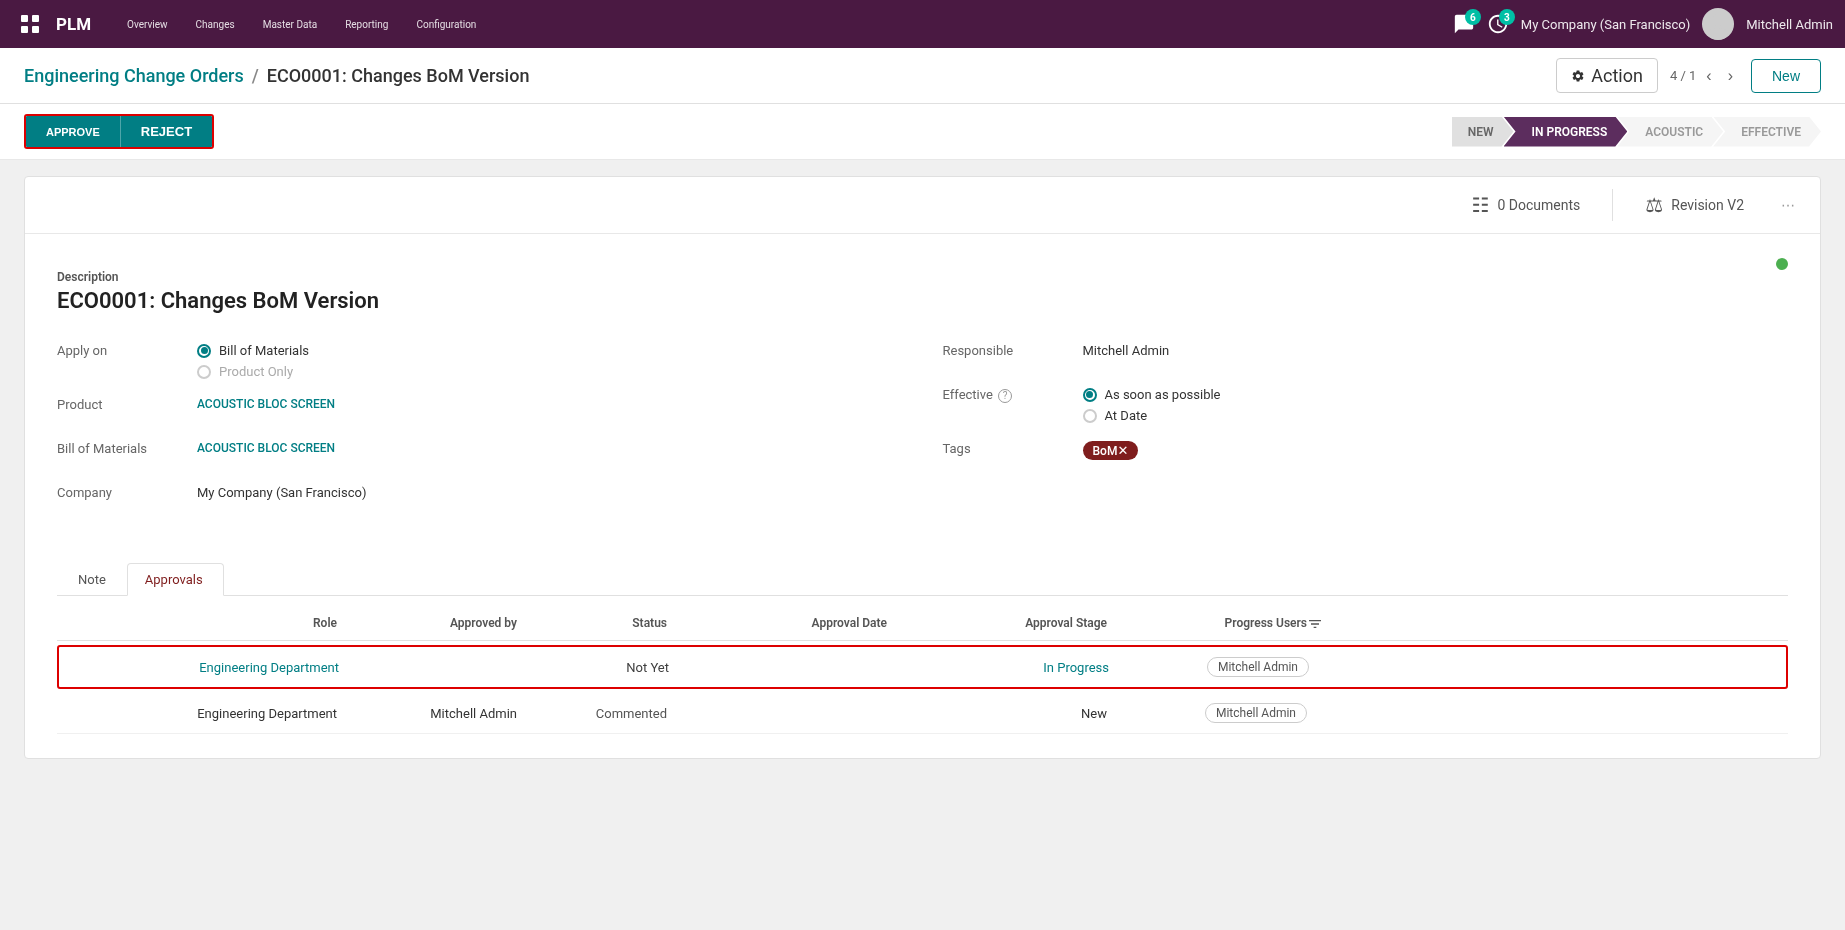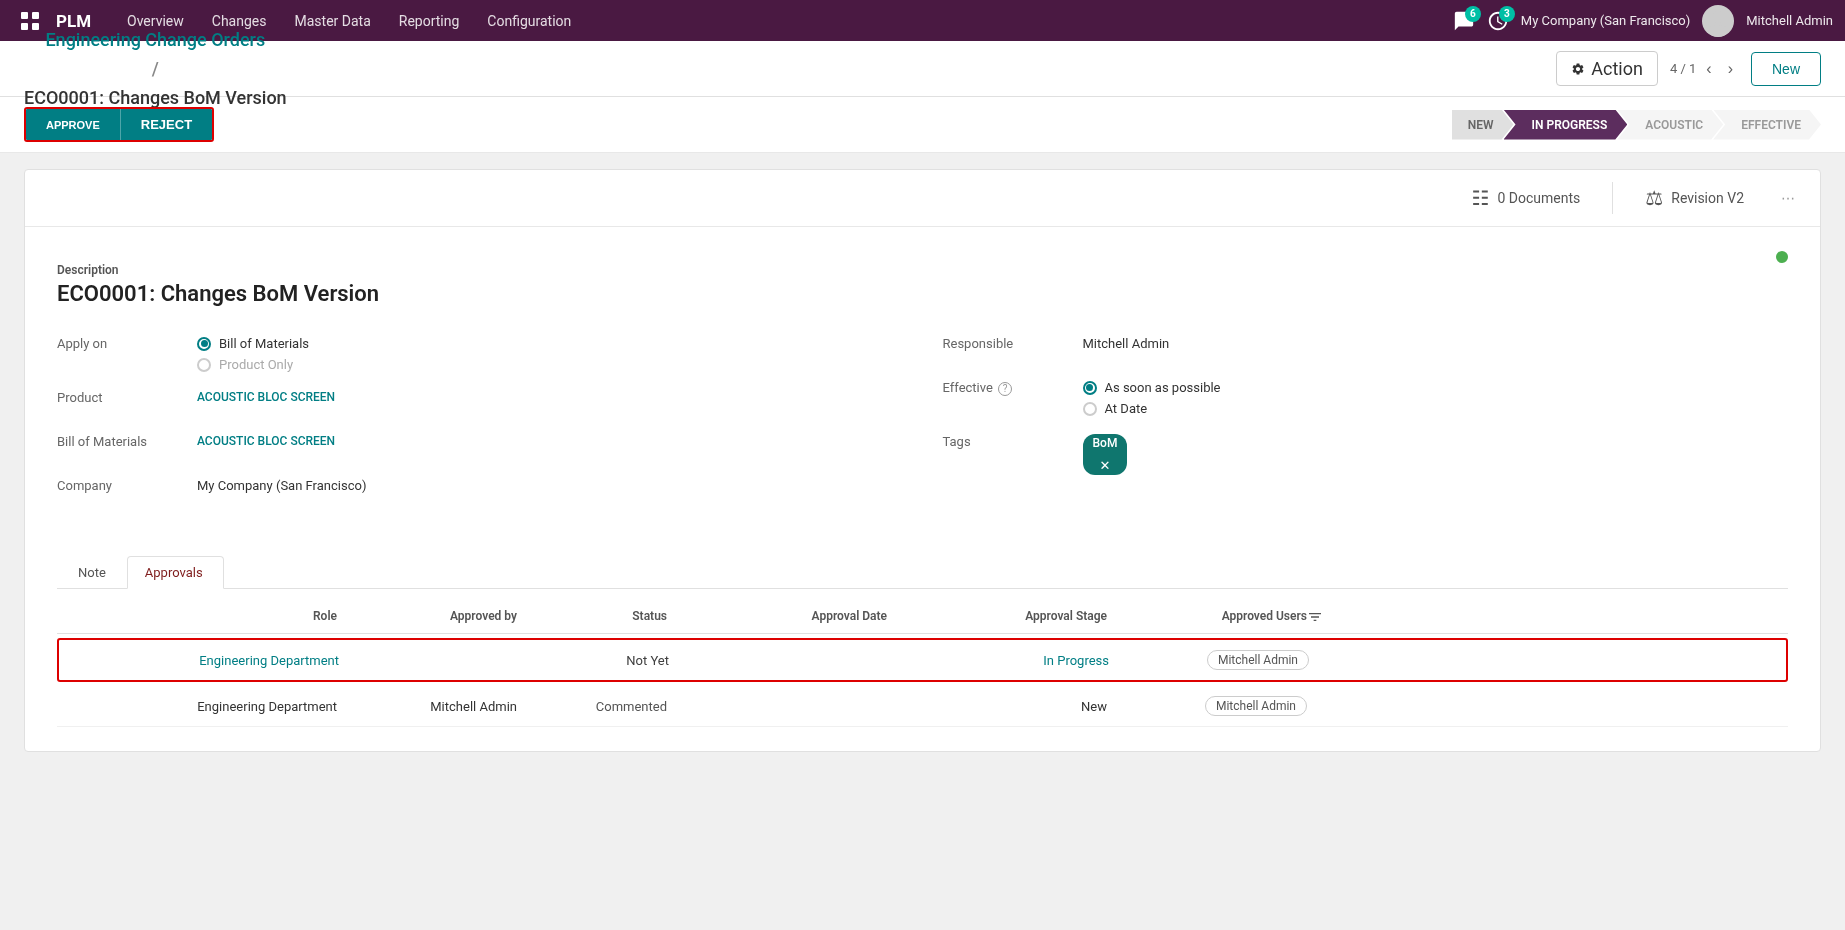--- a/index.html
+++ b/index.html
@@ -2,41 +2,41 @@
 <html><head>
   <meta charset="utf-8">
   <style>
     * { box-sizing: border-box; margin: 0; padding: 0; }
     body { font-family: -apple-system, BlinkMacSystemFont, 'Segoe UI', Roboto, sans-serif; font-size: 14px; background: #f0f0f0; color: #333; }
 
     
     .top-nav {
       background: #4a1942;
       color: #fff;
-      height: 41px;
+      height: 48px;
       display: flex;
       align-items: center;
       padding: 0 12px;
       gap: 0;
     }
     .top-nav-apps {
       display: flex; align-items: center; justify-content: center;
       width: 36px; height: 36px; cursor: pointer;
       margin-right: 8px;
     }
     .top-nav-apps svg { fill: #fff; }
     .top-nav-brand {
       font-weight: 700; font-size: 17px; color: #fff; margin-right: 24px;
     }
     .top-nav-links {
       display: flex; align-items: center; gap: 4px; flex: 1;
     }
     .top-nav-link {
       color: rgba(255,255,255,0.85); padding: 6px 12px; border-radius: 4px;
-      cursor: pointer; font-size: 14px; white-space: nowrap;
+      cursor: pointer; font-size: 10px; white-space: nowrap;
     }
     .top-nav-right {
       display: flex; align-items: center; gap: 12px;
     }
     .nav-icon-badge {
       position: relative; display: flex; align-items: center; justify-content: center;
       color: #fff; cursor: pointer;
     }
     .badge {
       position: absolute; top: -4px; right: -6px;
@@ -57,21 +57,21 @@
       background: #fff;
       border-bottom: 1px solid #e0e0e0;
       padding: 0 24px;
       height: 56px;
       display: flex;
       align-items: center;
       justify-content: space-between;
     }
     .breadcrumb {
       display: flex; align-items: center; gap: 8px;
-      font-size: 18px; color: #017e84; font-weight: 500; flex-direction: column;
+      font-size: 18px; color: #017e84; font-weight: 500;
     }
     .breadcrumb-sep { color: #888; font-size: 18px; }
     .breadcrumb-current { color: #333; font-weight: 500; }
     .header-actions {
       display: flex; align-items: center; gap: 12px;
     }
     .action-btn {
       display: flex; align-items: center; gap: 6px;
       padding: 6px 14px; border: 1px solid #ccc; border-radius: 4px;
       background: #fff; cursor: pointer; font-size: 18px; color: #333;
@@ -170,23 +170,23 @@
     .radio-circle {
       width: 14px; height: 14px; border-radius: 50%;
       border: 2px solid #ccc; background: #fff;
       display: flex; align-items: center; justify-content: center;
     }
     .radio-circle.checked { border-color: #017e84; }
     .radio-circle.checked::after {
       content: ''; width: 7px; height: 7px; border-radius: 50%; background: #017e84;
     }
     .tag {
-      display: inline-flex; align-items: center; gap: 8px;
-      background: #0f766e; color: #fff; border-radius: 12px;
-      padding: 2px 10px; font-size: 12px; font-weight: 500; flex-direction: column;
+      display: inline-flex; align-items: center; gap: 0;
+      background: #7f1d1d; color: #fff; border-radius: 12px;
+      padding: 2px 10px; font-size: 12px; font-weight: 500;
     }
     .tag-x { cursor: pointer; font-size: 13px; }
 
     
     .tabs-row {
       display: flex; border-bottom: 1px solid #e0e0e0;
       margin: 16px 32px 0 32px;
     }
     .tab-item {
       padding: 8px 20px; font-size: 13px; cursor: pointer; color: #555;
@@ -413,21 +413,21 @@
       <div class="tab-item active">Approvals</div>
     </div>
 
     <div class="approvals-table">
       <div class="table-header">
         <div class="table-header-cell">Role</div>
         <div class="table-header-cell">Approved by</div>
         <div class="table-header-cell">Status</div>
         <div class="table-header-cell">Approval Date</div>
         <div class="table-header-cell">Approval Stage</div>
-        <div class="table-header-cell">Approved Users</div>
+        <div class="table-header-cell">Progress Users</div>
         <div class="table-header-cell" style="display:flex;align-items:center;">
           <svg width="16" height="16" viewBox="0 0 24 24" fill="#555">
               <path d="M10 18h4v-2h-4v2zM3 6v2h18V6H3zm3 7h12v-2H6v2z"></path>
             </svg>
         </div>
       </div>
 
       <div style="border: 2px solid #d00; border-radius:3px; margin:4px 0;">
         <div class="table-row" style="border-bottom:none;">
           <div class="table-cell link">Engineering Department</div>

